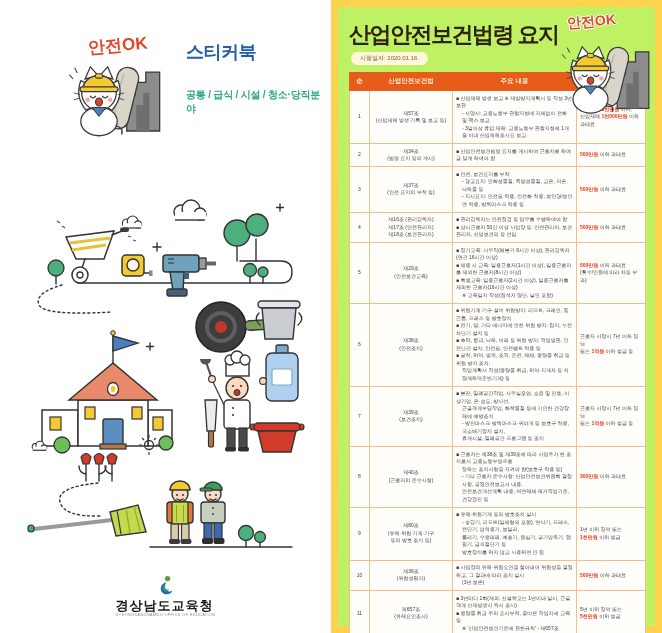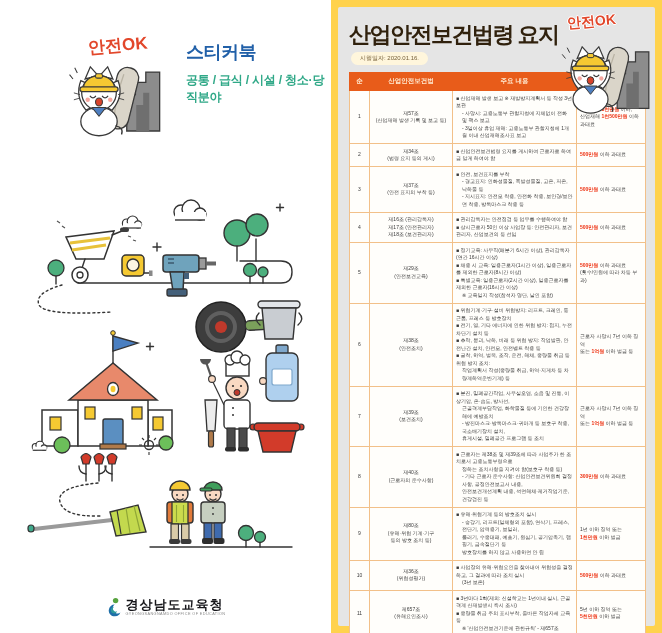--- a/index.html
+++ b/index.html
@@ -12,30 +12,30 @@
   .lp-mascot{position:absolute;left:60px;top:42px;width:104px;height:100px;}
   .badge{
     font-weight:bold;color:#E2472B;letter-spacing:0px;
     text-shadow:-1px 0 #fff,1px 0 #fff,0 -1px #fff,0 1px #fff;
     transform:rotate(-5deg);
   }
   .lp-badge{position:absolute;left:88px;top:34px;font-size:17px;}
   .lp-titles{position:absolute;left:186px;top:42px;width:140px;}
   .lp-title-line1{font-size:21px;font-weight:bold;color:#3BB45B;letter-spacing:-1px;line-height:1.1;}
   .lp-title-line2{font-size:18px;font-weight:bold;color:#2160A8;letter-spacing:-0.5px;line-height:1.2;}
-  .lp-subtitle{margin-top:8px;font-size:12px;font-weight:bold;color:#2FA887;letter-spacing:-0.2px;}
+  .lp-subtitle{margin-top:24px;font-size:10px;font-weight:bold;color:#2FA887;letter-spacing:-0.2px;}
   .lp-illustration{position:absolute;left:0;top:195px;width:331px;height:375px;}
   
   .logo{display:flex;align-items:center;justify-content:center;gap:4px;}
-  .lp-logo{position:absolute;left:0;right:0;bottom:16px;}
+  .lp-logo{position:absolute;left:0;right:0;bottom:16px;flex-direction:column;}
   .logo-text .ko{font-size:13px;font-weight:bold;color:#16161a;letter-spacing:1px;line-height:1;}
   .logo-text .en{font-size:3.8px;color:#8a8a8a;letter-spacing:0.4px;margin-top:1.5px;}
   
   .right-page{width:331px;height:633px;flex:none;background:#FFD24D;box-sizing:border-box;padding:7px;}
-  .rp-inner{position:relative;width:100%;height:100%;background:#e5e5e5;box-sizing:border-box;padding:16px 9px 0 11px;border-radius:2px;}
+  .rp-inner{position:relative;width:100%;height:100%;background:#bef264;box-sizing:border-box;padding:16px 9px 0 11px;border-radius:2px;}
   .rp-title{font-size:22px;font-weight:bold;color:#30210D;letter-spacing:-1.5px;line-height:1.05;}
   .rp-date-pill{display:inline-block;margin:6px 0 7px 2px;background:#FFF6DC;border-radius:7px;padding:2px 9px;font-size:6px;color:#77613A;}
   .rp-mascot{position:absolute;top:8px;right:2px;width:100px;height:100px;z-index:5;}
   .rp-badge{position:absolute;top:-2px;left:14px;font-size:14px;z-index:6;}
   
   table.law{width:100%;border-collapse:collapse;background:#fff;}
   table.law th{
     background:#E85C1A;color:#FFEBD2;font-size:6.5px;font-weight:bold;
     padding:4px 2px;border:1px solid #E85C1A;
   }

